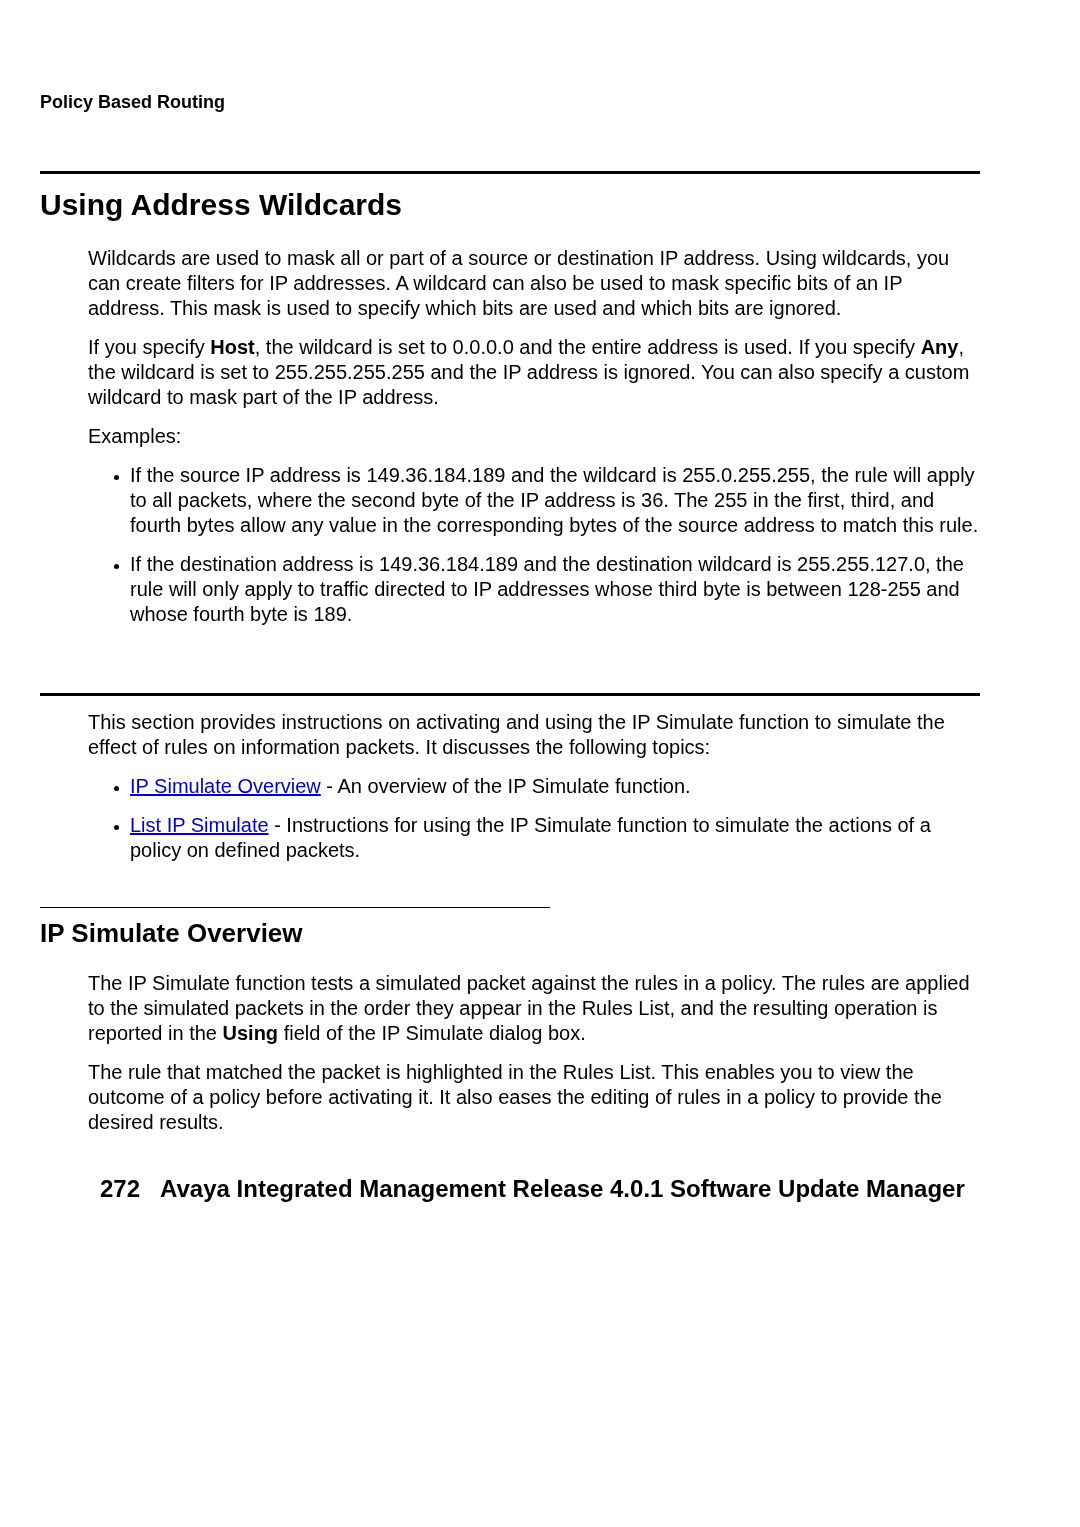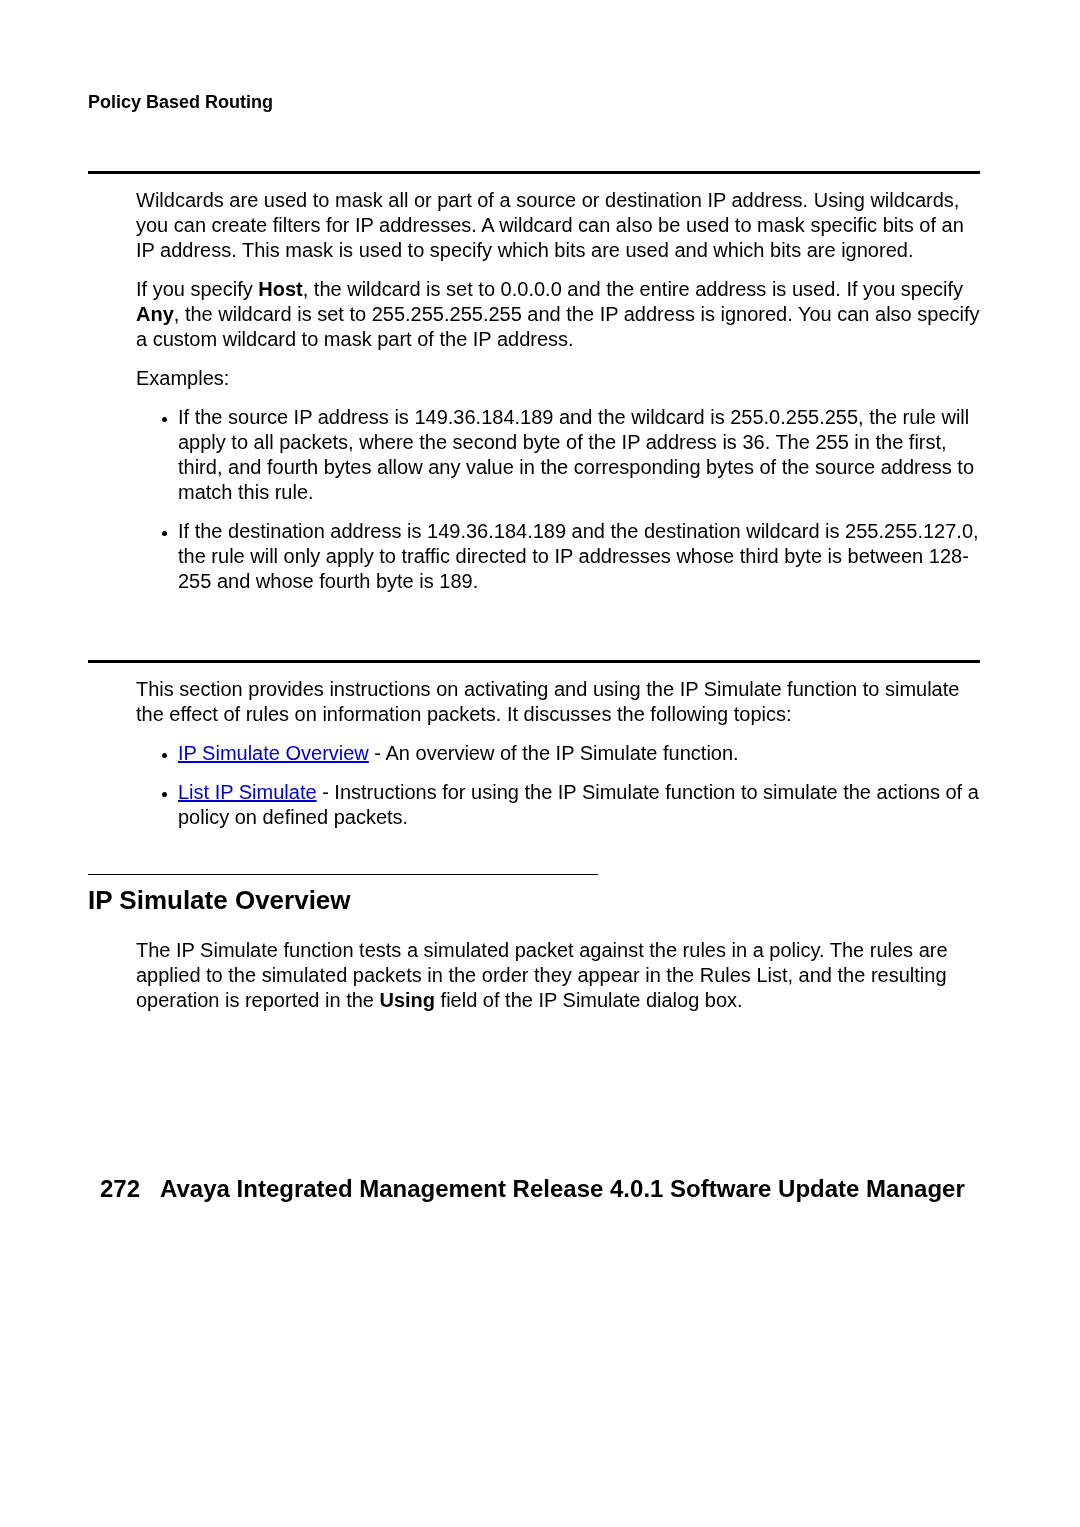--- a/index.html
+++ b/index.html
@@ -10,21 +10,21 @@
     height: 1527px;
     background: #ffffff;
     font-family: Arial, Helvetica, sans-serif;
     color: #000000;
   }
   .page {
     position: relative;
     width: 1080px;
     height: 1273px;
     box-sizing: border-box;
-    padding: 92px 100px 70px 88px;
+    padding: 92px 100px 70px 40px;
   }
   .header-text {
     font-size: 18px;
     font-weight: bold;
     margin-bottom: 58px;
   }
   .rule {
     border: none;
     border-top: 3px solid #000;
     margin: 0 0 14px 0;
@@ -87,20 +87,21 @@
   b { font-weight: bold; }
 </style>
 </head>
 <body>
 
 <div class="page">
 
   <div class="header-text">Policy Based Routing</div>
 
   <hr class="rule">
+  <h1>Using Address Wildcards</h1>
   <div class="body-indent">
     <p>Wildcards are used to mask all or part of a source or destination IP address. Using wildcards, you can create filters for IP addresses. A wildcard can also be used to mask specific bits of an IP address. This mask is used to specify which bits are used and which bits are ignored.</p>
     <p>
       <span>If you specify </span><b>Host</b><span>, the wildcard is set to 0.0.0.0 and the entire address is used. If you specify </span><b>Any</b><span>, the wildcard is set to 255.255.255.255 and the IP address is ignored. You can also specify a custom wildcard to mask part of the IP address.</span>
     </p>
     <p>Examples:</p>
     <ul>
       <li>If the source IP address is 149.36.184.189 and the wildcard is 255.0.255.255, the rule will apply to all packets, where the second byte of the IP address is 36. The 255 in the first, third, and fourth bytes allow any value in the corresponding bytes of the source address to match this rule.</li>
       <li>If the destination address is 149.36.184.189 and the destination wildcard is 255.255.127.0, the rule will only apply to traffic directed to IP addresses whose third byte is between 128-255 and whose fourth byte is 189.</li>
     </ul>
@@ -122,19 +123,20 @@
   </div>
 
   <div class="section-gap-sm"></div>
 
   <hr class="rule-thin">
   <h2>IP Simulate Overview</h2>
   <div class="body-indent">
     <p>
       <span>The IP Simulate function tests a simulated packet against the rules in a policy. The rules are applied to the simulated packets in the order they appear in the Rules List, and the resulting operation is reported in the </span><b>Using</b><span> field of the IP Simulate dialog box.</span>
     </p>
+    <p>The rule that matched the packet is highlighted in the Rules List. This enables you to view the outcome of a policy before activating it. It also eases the editing of rules in a policy to provide the desired results.</p>
   </div>
 
   <div class="footer">
     <span>272</span>&nbsp;&nbsp;&nbsp;<span>Avaya Integrated Management Release 4.0.1 Software Update Manager</span>
   </div>
 
 </div>
 
 </body></html>

